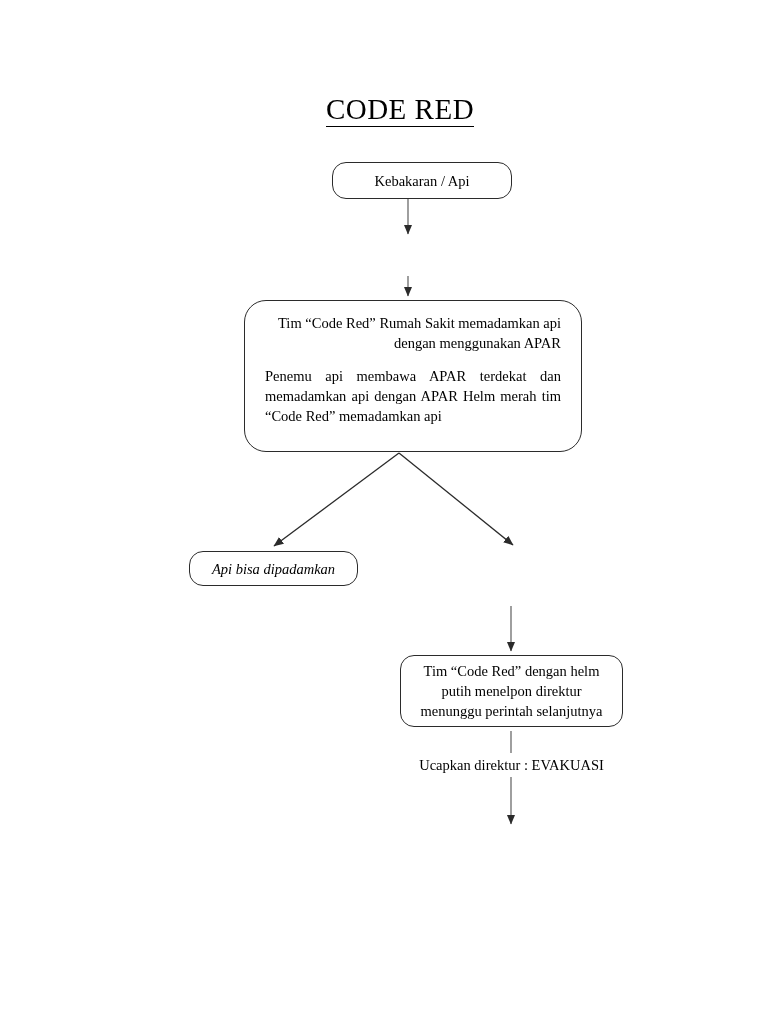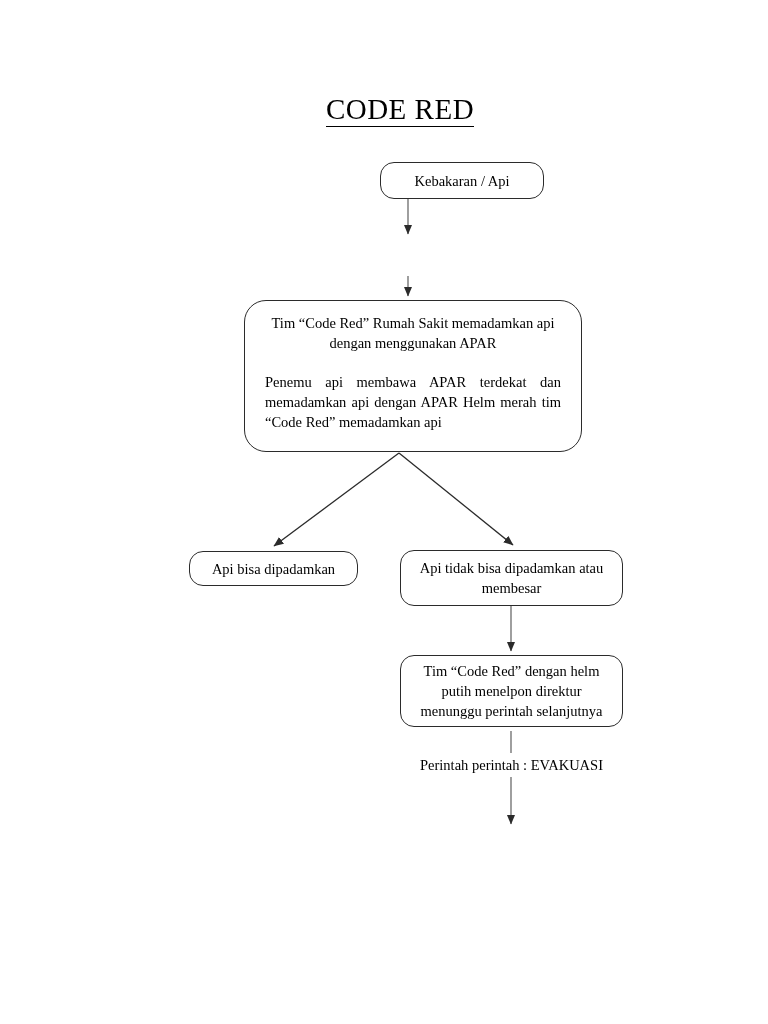--- a/index.html
+++ b/index.html
@@ -65,41 +65,41 @@
     line-height: 20px;
     text-align: center;
   }
   .node .node-text {
     width: 100%;
     padding: 0 10px;
     box-sizing: border-box;
   }
 
   
-  #node-kebakaran   { left: 316px; top: 162px; width: 164px; height: 37px; margin-left: 48px; }
+  #node-kebakaran   { left: 316px; top: 162px; width: 180px; height: 37px; }
   #node-ucapkan     { left: 276px; top: 238px; width: 270px; height: 38px; }
 
   #node-tim-apar    {
     left: 228px; top: 300px; width: 338px; height: 152px;
     border-radius: 22px;
     align-items: flex-start;
     justify-content: flex-start;
   }
   #node-tim-apar .node-text {
     padding: 12px 20px 0 20px;
     text-align: left;
   }
-  .para-center { text-align: center; }
+  .para-center { text-align: right; }
   .para-justify {
     text-align: justify;
     text-align-last: left;
-    margin-top: 19px;
+    margin-top: 13px;
   }
 
-  #node-api-bisa    { left: 173px; top: 551px; width: 169px; height: 35px; }
+  #node-api-bisa    { left: 173px; top: 551px; width: 169px; height: 35px; font-style: italic; }
   #node-api-tidak   { left: 384px; top: 550px; width: 223px; height: 56px; }
   #node-telpon      { left: 384px; top: 655px; width: 223px; height: 72px; }
   #node-evakuasi    { left: 384px; top: 828px; width: 223px; height: 36px; }
 
   .edge-label {
     position: absolute;
     left: 384px;
     top: 753px;
     width: 223px;
     text-align: center;
@@ -148,24 +148,21 @@
     <div class="node-text">
       <div class="para-center">Tim “Code Red” Rumah Sakit memadamkan api dengan menggunakan APAR</div>
       <div class="para-justify">Penemu api membawa APAR terdekat dan memadamkan api dengan APAR Helm merah tim “Code Red” memadamkan api</div>
     </div>
   </div>
 
   <div class="node" id="node-api-bisa">
     <div class="node-text">Api bisa dipadamkan</div>
   </div>
 
-  <div class="node" id="node-api-tidak">
-    <div class="node-text">Api tidak bisa dipadamkan atau membesar</div>
-  </div>
 
   <div class="node" id="node-telpon">
     <div class="node-text">Tim “Code Red” dengan helm putih menelpon direktur menunggu perintah selanjutnya</div>
   </div>
 
-  <div class="edge-label">Perintah perintah : EVAKUASI</div>
+  <div class="edge-label">Ucapkan direktur : EVAKUASI</div>
 
 
 </div>
 
 </body></html>

